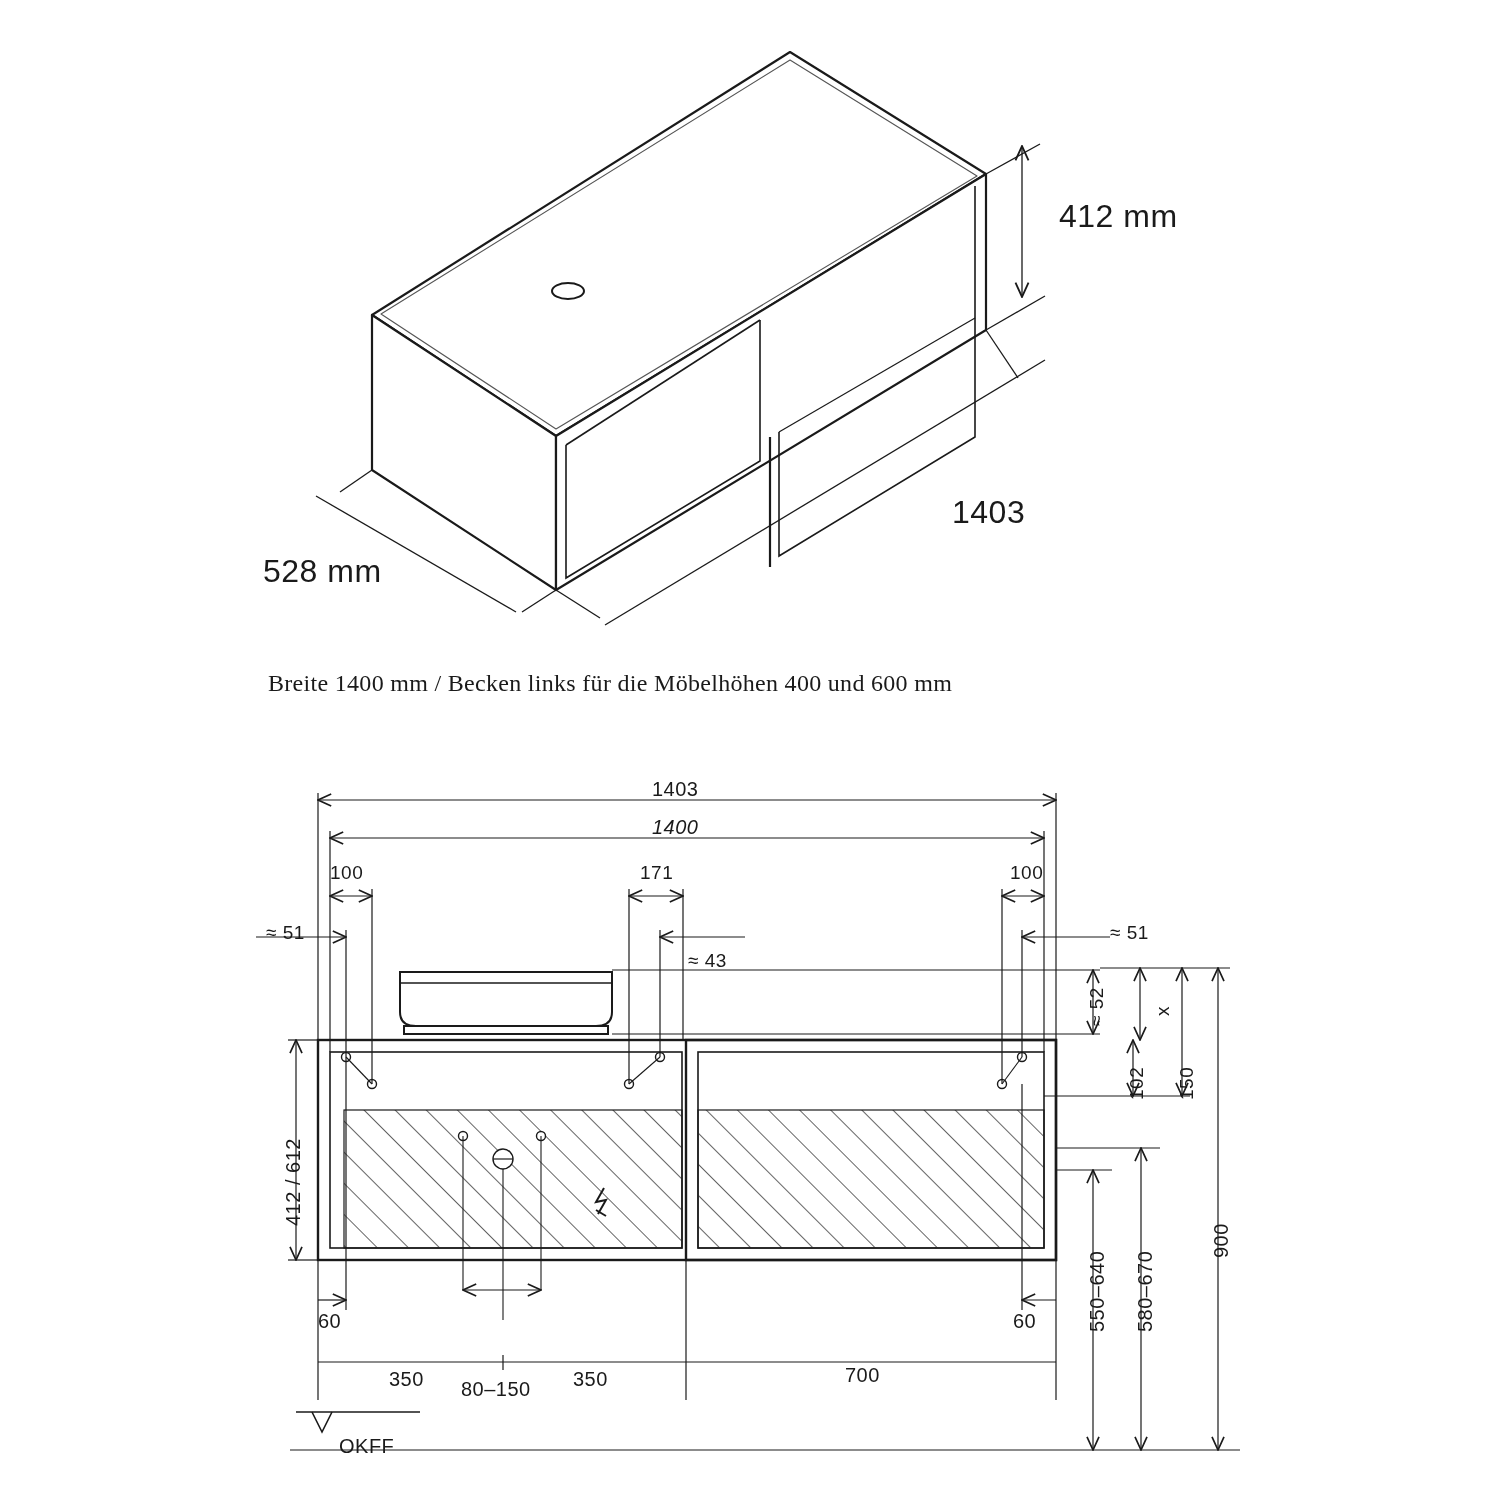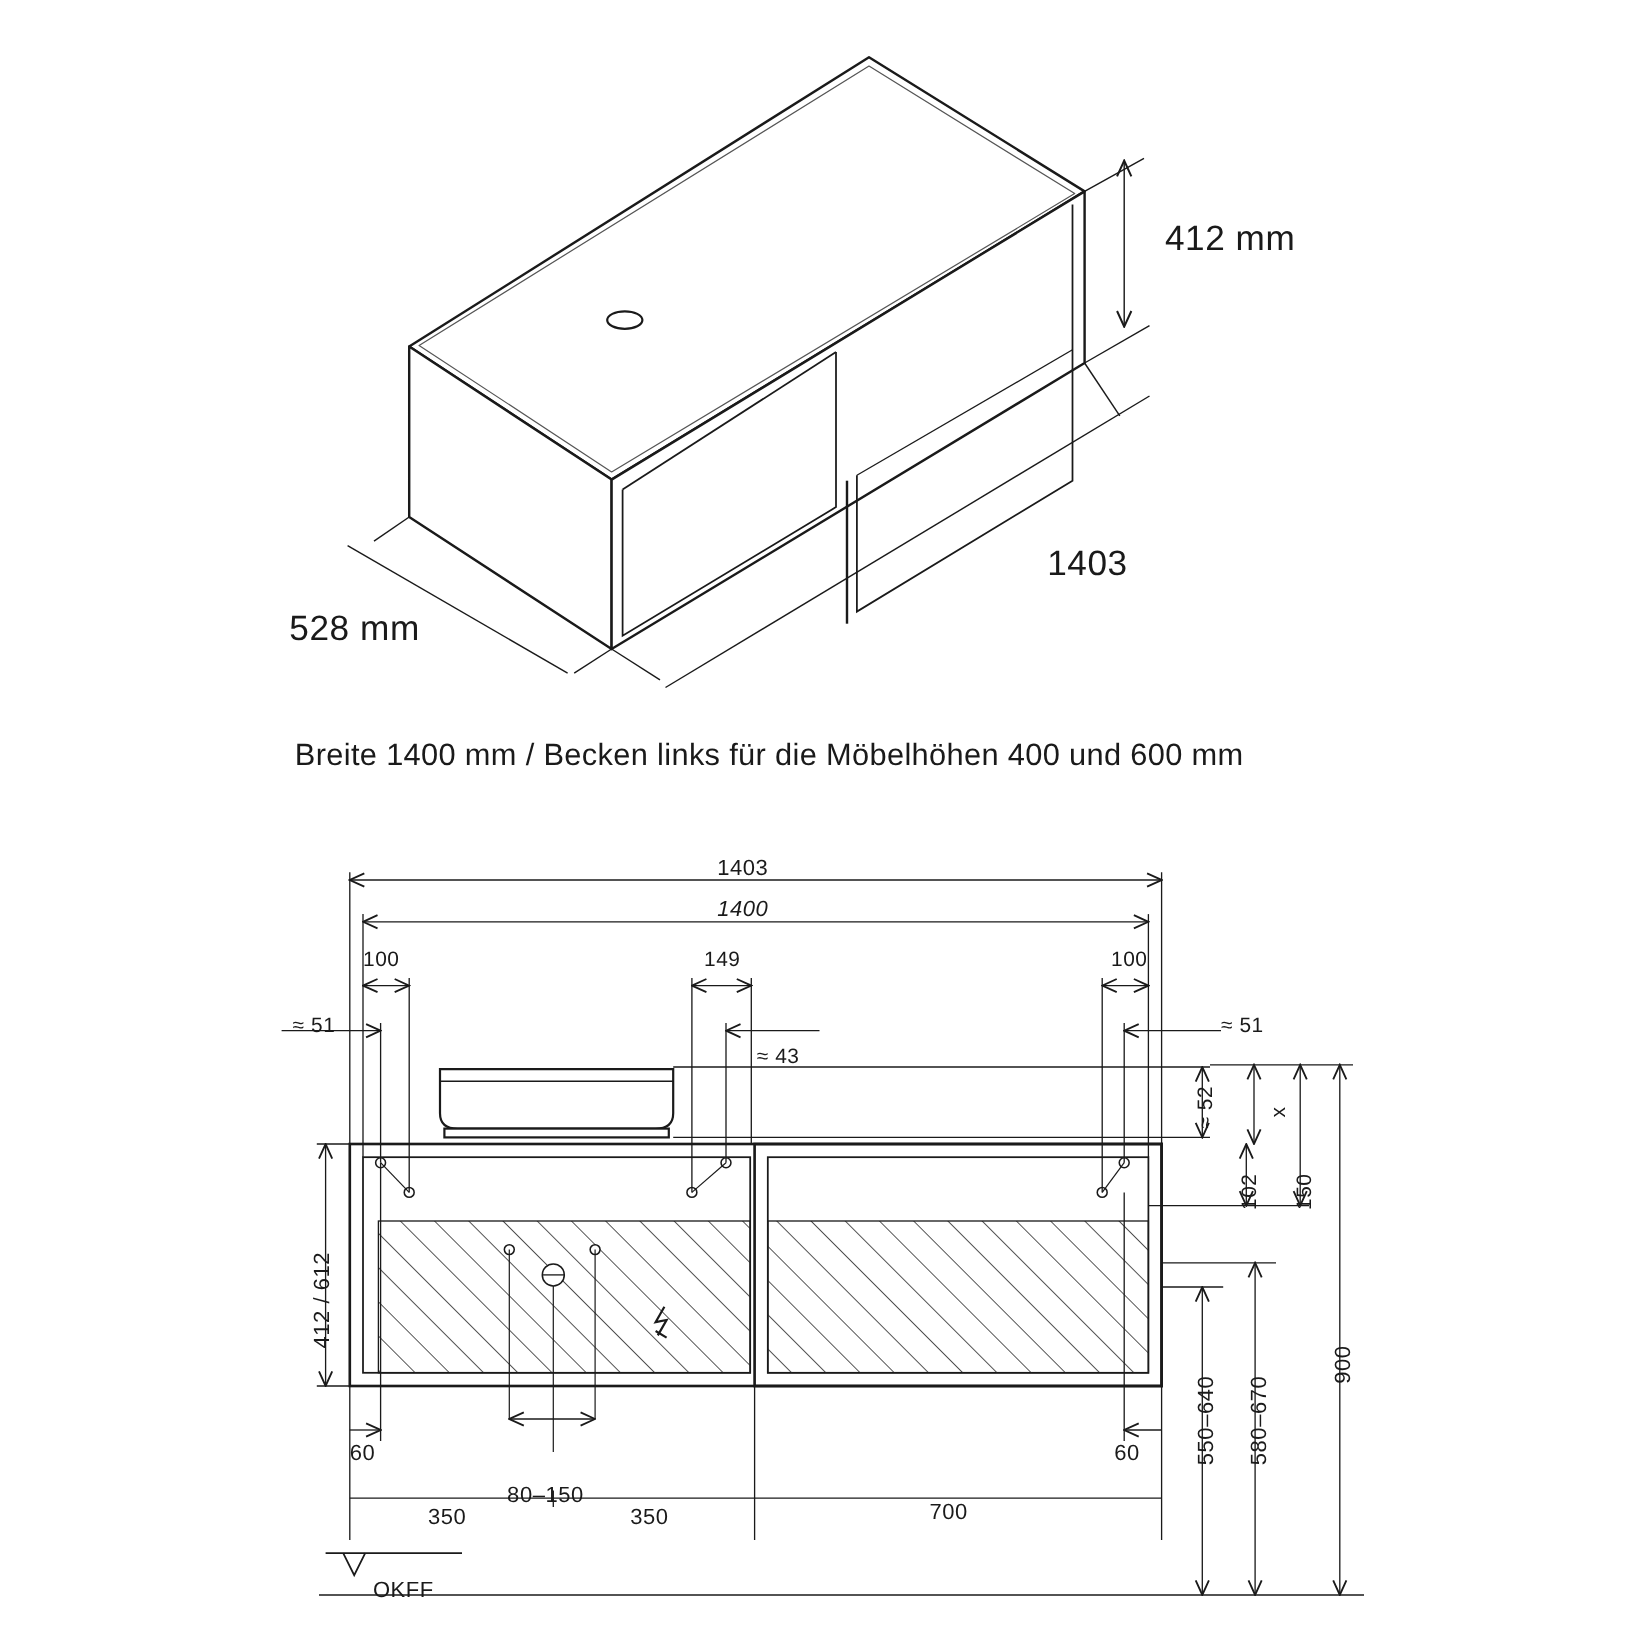--- a/index.html
+++ b/index.html
@@ -29,21 +29,21 @@
   .lbl {
     position: absolute;
     font-family: "Liberation Sans", sans-serif;
     color: #1a1a1a;
     white-space: nowrap;
     letter-spacing: 0.5px;
   }
   .big { font-size: 32px; }
   .mid { font-size: 20px; }
   .small { font-size: 19px; }
-  .caption { font-size: 28px; letter-spacing: 0.3px; }
+  .caption { font-size: 24px; letter-spacing: 0.3px; font-family: Liberation Serif, serif; }
   .rot90 {
     transform: rotate(-90deg);
     transform-origin: left top;
   }
 </style>
 </head>
 <body>
 
 <div id="sheet">
 
@@ -256,40 +256,40 @@
   <div class="lbl big" style="left:1059px; top:198px;">412 mm</div>
   <div class="lbl big" style="left:263px; top:553px;">528 mm</div>
   <div class="lbl big" style="left:952px; top:494px;">1403</div>
 
   <div class="lbl caption" style="left:268px; top:670px;">Breite 1400 mm / Becken links für die Möbelhöhen 400 und 600 mm</div>
 
   <div class="lbl mid" style="left:652px; top:778px;">1403</div>
   <div class="lbl mid" style="left:652px; top:816px;font-style:italic;">1400</div>
 
   <div class="lbl small" style="left:330px; top:862px;">100</div>
-  <div class="lbl small" style="left:640px; top:862px;">149</div>
+  <div class="lbl small" style="left:640px; top:862px;">171</div>
   <div class="lbl small" style="left:1010px; top:862px;">100</div>
 
   <div class="lbl small" style="left:266px; top:922px;">≈ 51</div>
   <div class="lbl small" style="left:688px; top:950px;">≈ 43</div>
   <div class="lbl small" style="left:1110px; top:922px;">≈ 51</div>
 
   <div class="lbl small rot90" style="left:1086px; top:1026px;">≈ 52</div>
   <div class="lbl small rot90" style="left:1152px; top:1016px;">x</div>
   <div class="lbl small rot90" style="left:1126px; top:1100px;">102</div>
   <div class="lbl small rot90" style="left:1176px; top:1100px;">150</div>
 
   <div class="lbl mid rot90" style="left:282px; top:1226px; font-weight:normal;">412 / 612</div>
 
   <div class="lbl mid rot90" style="left:1086px; top:1332px;">550–640</div>
   <div class="lbl mid rot90" style="left:1134px; top:1332px;">580–670</div>
   <div class="lbl mid rot90" style="left:1210px; top:1258px;">900</div>
 
   <div class="lbl mid" style="left:318px; top:1310px;">60</div>
-  <div class="lbl mid" style="left:461px; top:1348px;">80–150</div>
+  <div class="lbl mid" style="left:461px; top:1378px;">80–150</div>
   <div class="lbl mid" style="left:1013px; top:1310px;">60</div>
 
   <div class="lbl mid" style="left:389px; top:1368px;">350</div>
   <div class="lbl mid" style="left:573px; top:1368px;">350</div>
   <div class="lbl mid" style="left:845px; top:1364px;">700</div>
 
   <div class="lbl mid" style="left:339px; top:1435px;">OKFF</div>
 
 </div>
 

